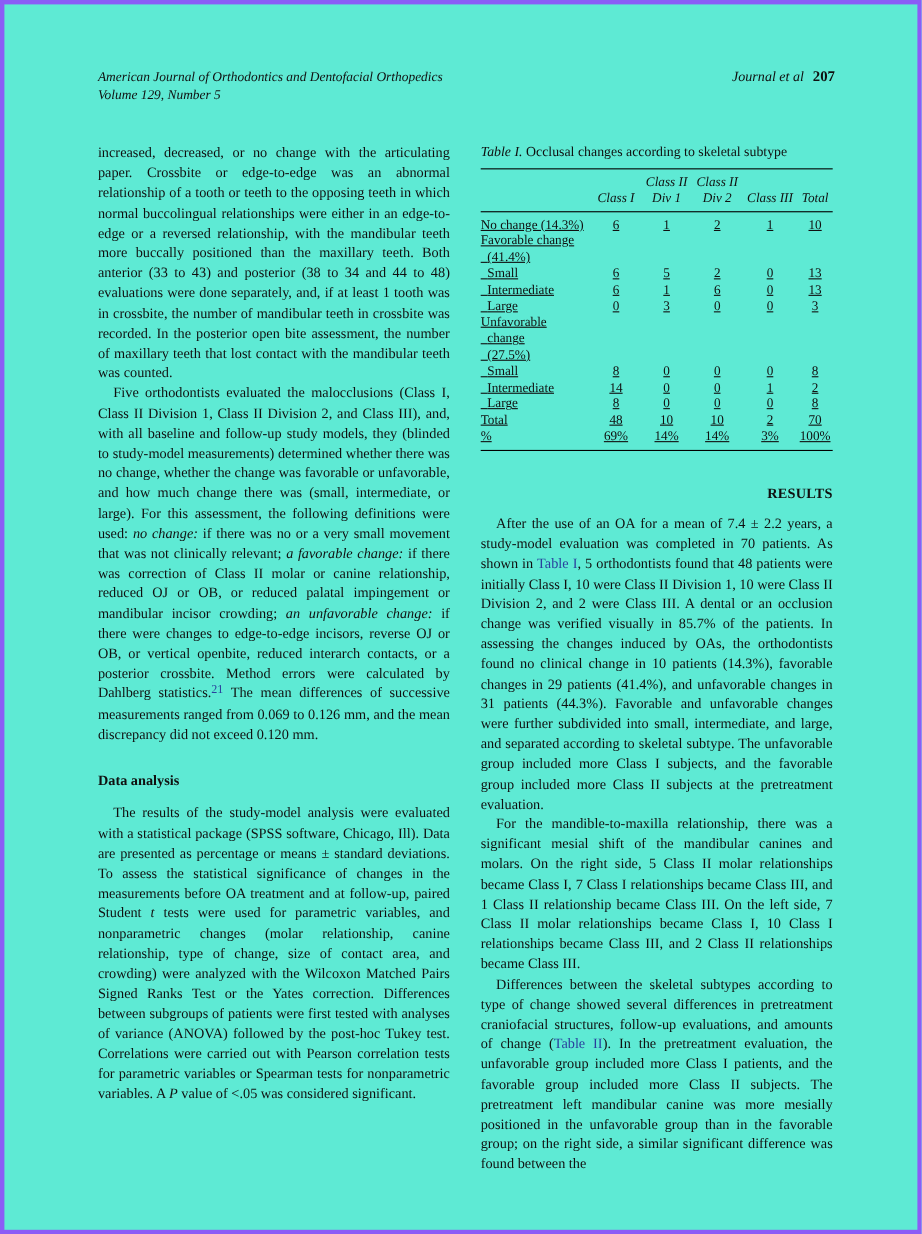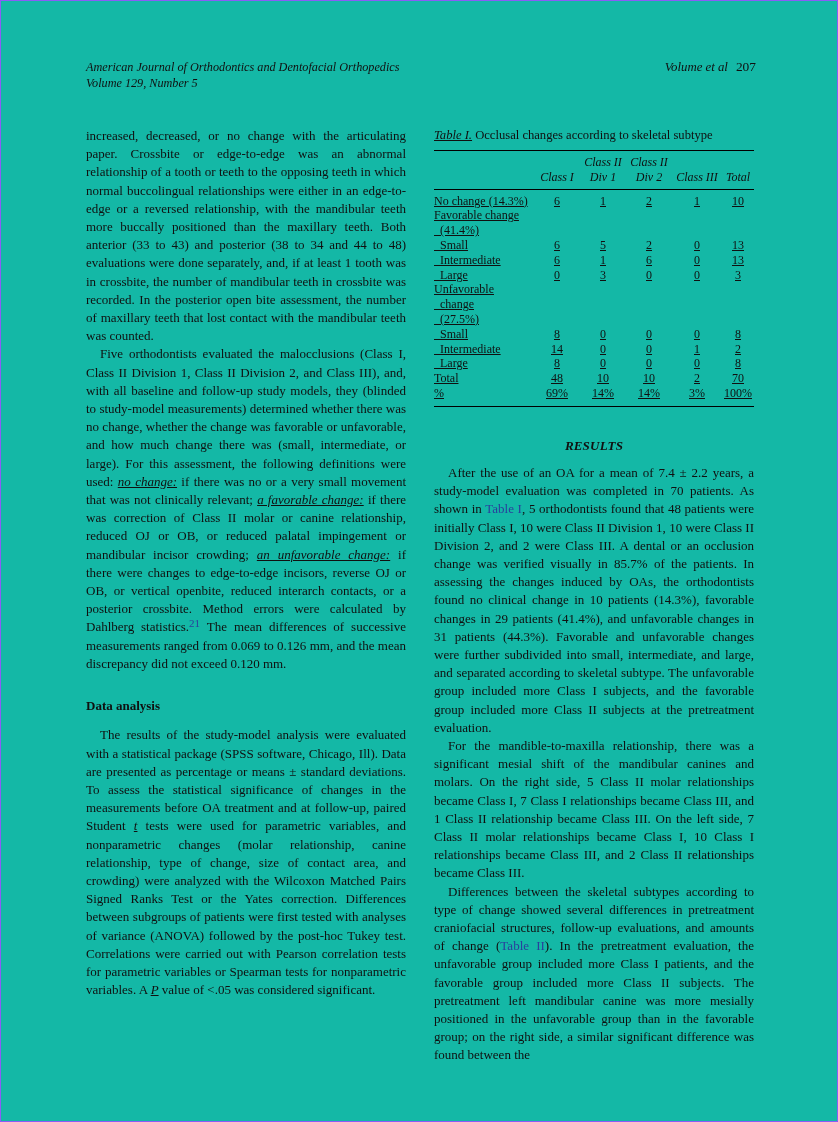--- a/index.html
+++ b/index.html
@@ -1,44 +1,44 @@
 <!DOCTYPE html>
 <html style="--link: #2a3f9d;"><head>
 <meta charset="utf-8">
 <style>
   :root { --link: #2a3f9d; }
   html, body { margin: 0; padding: 0; background: #ffffff; }
   .page {
     position: relative;
     width: 838px; height: 1122px;
-    background: #14b8a6;
-    border: 1px solid #8b5cf6;
+    background: #5eead4;
+    border: 4px solid #8b5cf6;
     box-sizing: border-box;
     font-family: "Liberation Serif", serif;
     color: #101010;
     overflow: hidden;
   }
   .header {
     position: absolute; left: 85px; top: 58px; width: 670px;
     display: flex; justify-content: space-between; align-items: flex-start;
   }
   .journal-info { font-style: italic; font-size: 12.2px; line-height: 16px; }
   .running-head { font-size: 12.8px; line-height: 16px; text-align: right; white-space: nowrap; }
   .running-head .authors { font-style: italic; }
-  .running-head .pageno { font-weight: normal; font-style: normal; padding-left: 8px; font-size: 13.4px; }
+  .running-head .pageno { font-weight: bold; font-style: normal; padding-left: 8px; font-size: 13.4px; }
   .columns {
     position: absolute; left: 85px; top: 126px; width: 670px;
     display: flex; gap: 28px;
   }
   .col { width: 320px; font-size: 13px; line-height: 18.2px; text-align: justify; }
   .para { margin: 0; }
   .para.indent { text-indent: 14px; }
   .subheading { font-size: 13px; font-weight: bold; margin: 24px 0 11px; text-align: left; }
-  .results-heading { font-size: 13px; font-weight: bold; margin: 30px 0 9px; text-align: center; letter-spacing: 0.2px; font-style: italic; }
-  .s-i { font-style: italic; text-decoration: underline; }
+  .results-heading { font-size: 13px; font-weight: bold; margin: 30px 0 9px; text-align: right; letter-spacing: 0.2px; }
+  .s-i { font-style: italic; }
   .s-link { color: var(--link); }
   .s-suplink { color: var(--link); font-size: 11px; position: relative; top: -4px; }
 
   
   .tableI { font-size: 12px; line-height: 14.8px; text-align: left; }
   .tcaption { font-size: 12.6px; line-height: 17px; margin-bottom: 6px; }
   .thead {
     border-top: 1px solid #000; border-bottom: 1px solid #000;
     display: grid; grid-template-columns: 100px 46px 46px 46px 50px 32px;
     align-items: end; padding: 4px 0; font-style: italic;
@@ -54,21 +54,21 @@
 <body>
 
 <div class="page">
 
   <div class="header">
     <div class="journal-info">
       <div>American Journal of Orthodontics and Dentofacial Orthopedics</div>
       <div>Volume 129, Number 5</div>
     </div>
     <div class="running-head">
-      <span class="authors">Volume et al</span><span class="pageno">207</span>
+      <span class="authors">Journal et al</span><span class="pageno">207</span>
     </div>
   </div>
 
   <div class="columns">
 
     <section class="col">
       <p class="para"><span>increased, decreased, or no change with the articulating paper. Crossbite or edge-to-edge was an abnormal relationship of a tooth or teeth to the opposing teeth in which normal buccolingual relationships were either in an edge-to-edge or a reversed relationship, with the mandibular teeth more buccally positioned than the maxillary teeth. Both anterior (33 to 43) and posterior (38 to 34 and 44 to 48) evaluations were done separately, and, if at least 1 tooth was in crossbite, the number of mandibular teeth in crossbite was recorded. In the posterior open bite assessment, the number of maxillary teeth that lost contact with the mandibular teeth was counted.</span></p>
       <p class="para indent"><span>Five orthodontists evaluated the malocclusions (Class I, Class II Division 1, Class II Division 2, and Class III), and, with all baseline and follow-up study models, they (blinded to study-model measurements) determined whether there was no change, whether the change was favorable or unfavorable, and how much change there was (small, intermediate, or large). For this assessment, the following definitions were used: </span><span class="s-i">no change:</span><span> if there was no or a very small movement that was not clinically relevant; </span><span class="s-i">a favorable change:</span><span> if there was correction of Class II molar or canine relationship, reduced OJ or OB, or reduced palatal impingement or mandibular incisor crowding; </span><span class="s-i">an unfavorable change:</span><span> if there were changes to edge-to-edge incisors, reverse OJ or OB, or vertical openbite, reduced interarch contacts, or a posterior crossbite. Method errors were calculated by Dahlberg statistics.</span><span class="s-suplink">21</span><span> The mean differences of successive measurements ranged from 0.069 to 0.126 mm, and the mean discrepancy did not exceed 0.120 mm.</span></p>
       <h3 class="subheading">Data analysis</h3>
       <p class="para indent"><span>The results of the study-model analysis were evaluated with a statistical package (SPSS software, Chicago, Ill). Data are presented as percentage or means ± standard deviations. To assess the statistical significance of changes in the measurements before OA treatment and at follow-up, paired Student </span><span class="s-i">t</span><span> tests were used for parametric variables, and nonparametric changes (molar relationship, canine relationship, type of change, size of contact area, and crowding) were analyzed with the Wilcoxon Matched Pairs Signed Ranks Test or the Yates correction. Differences between subgroups of patients were first tested with analyses of variance (ANOVA) followed by the post-hoc Tukey test. Correlations were carried out with Pearson correlation tests for parametric variables or Spearman tests for nonparametric variables. A </span><span class="s-i">P</span><span> value of &lt;.05 was considered significant.</span></p>

